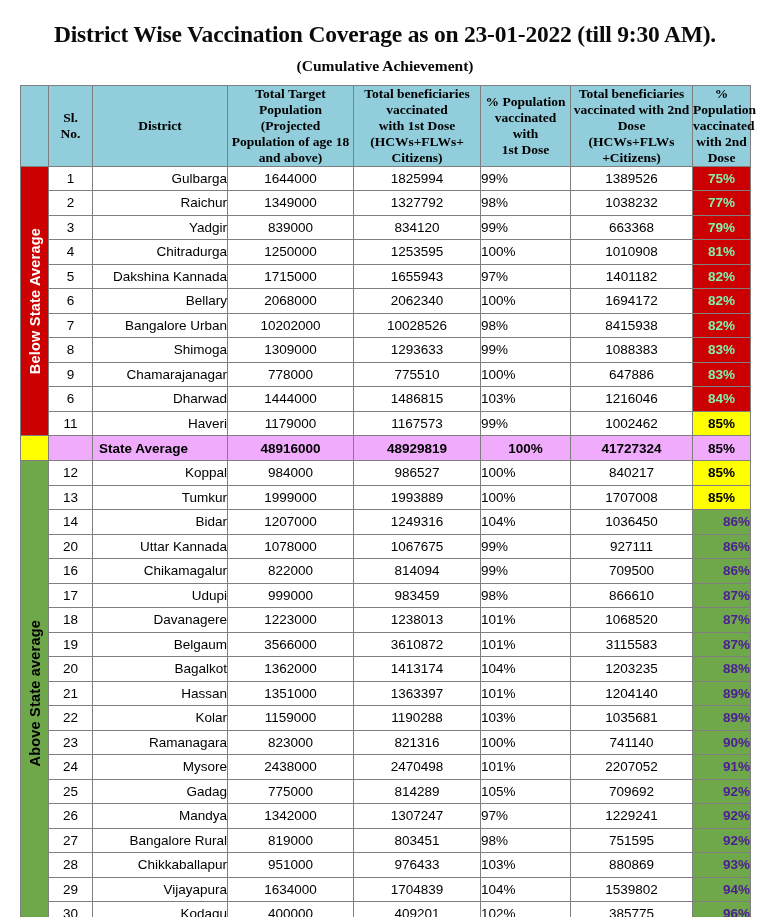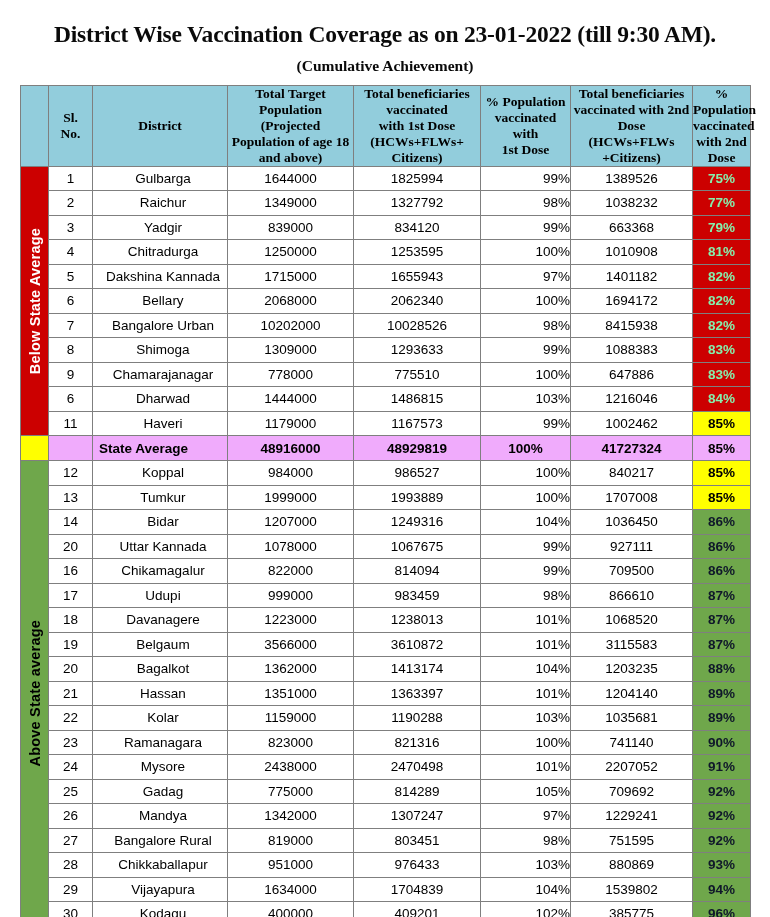--- a/index.html
+++ b/index.html
@@ -118,40 +118,40 @@
   .vtext.on-green { color: #000000; }
 
   
   tbody td.sl {
     text-align: center;
     font-size: 13.5px;
     height: 24.5px;
     padding: 0 2px;
   }
   tbody td.dist {
-    text-align: center;
+    text-align: right;
     padding-left: 6px;
     font-size: 13.5px;
   }
   tbody td.num {
     text-align: center;
     font-size: 13.5px;
   }
   tbody td.pct {
-    text-align: right;
+    text-align: left;
     font-size: 13.5px;
   }
   td.p2 {
     text-align: center;
     font-weight: bold;
     font-size: 13.2px;
   }
   td.p2.red    { background: #CC0000; color: #86efac; }
   td.p2.yellow { background: #FFFF00; color: #000000; }
-  td.p2.green  { background: #6FA74B; color: #0f172a; }
+  td.p2.green  { background: #6FA74B; color: #4c1d95; text-align: right; }
 
   
   tr.avg td {
     background: #f0abfc;
     font-weight: bold;
     color: #000;
     height: 25px;
   }
   tr.avg td.band.yellow { background: #FFFF00; }
   tr.avg td.dist { text-align: left; padding-left: 6px; }

